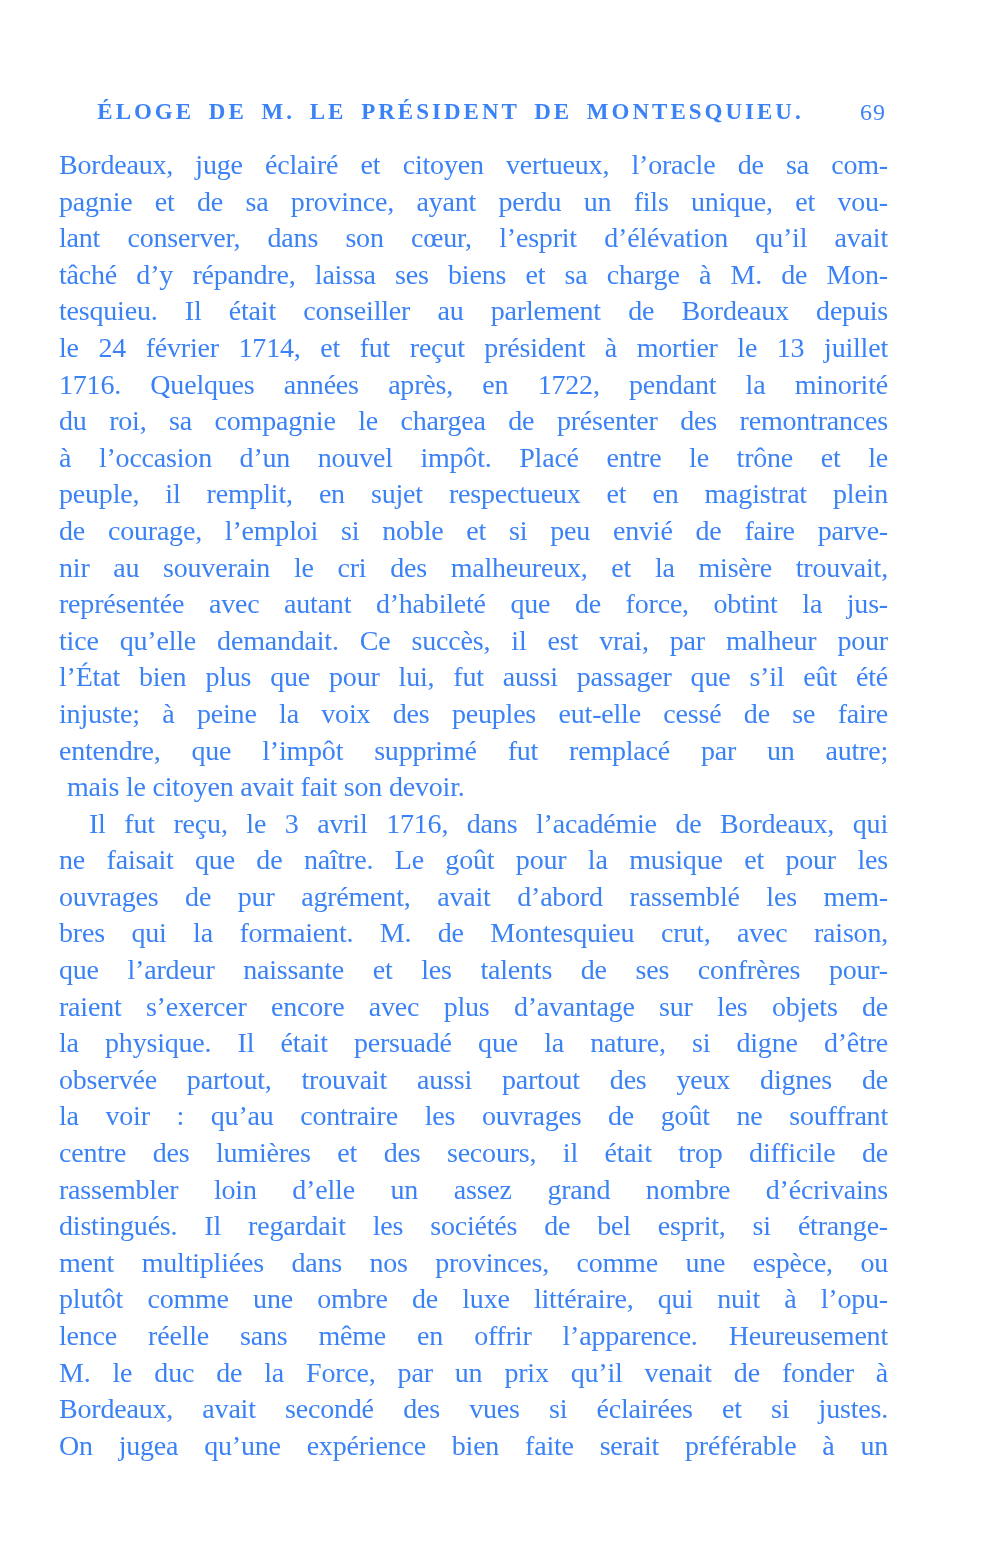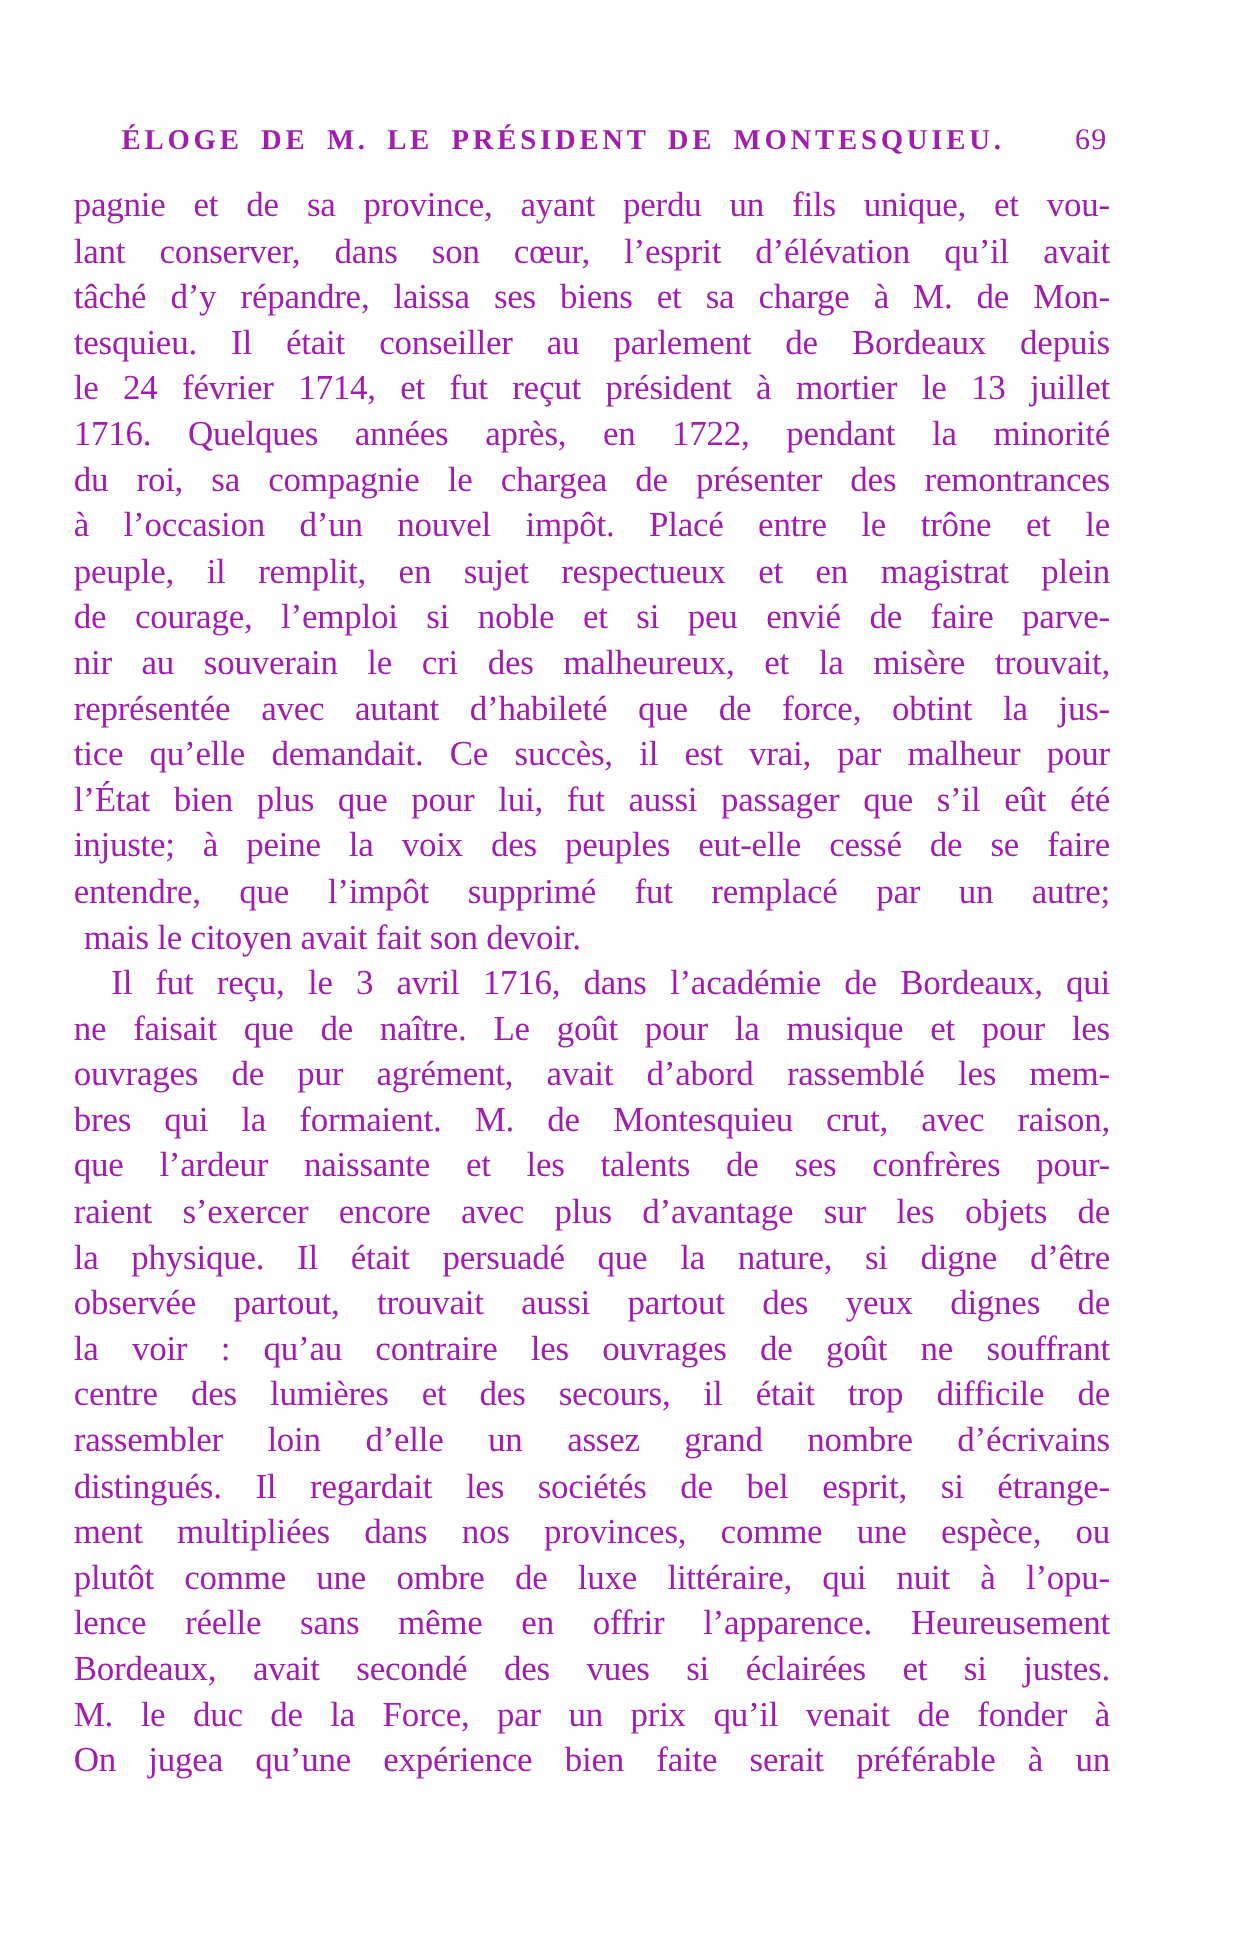--- a/index.html
+++ b/index.html
@@ -5,21 +5,21 @@
   html, body {
     margin: 0;
     padding: 0;
     background: #ffffff;
   }
   .page {
     position: relative;
     width: 1000px;
     height: 1556px;
     background: #ffffff;
-    color: #a21caf;
+    color: #3b82f6;
     font-family: "Liberation Serif", serif;
     overflow: hidden;
   }
   .running-header {
     position: absolute;
     top: 99px;
     left: 59px;
     width: 829px;
     height: 30px;
   }
@@ -70,20 +70,21 @@
 <body>
 
 <div class="page">
 
   <div class="running-header">
     <span class="title">ÉLOGE DE M. LE PRÉSIDENT DE MONTESQUIEU.</span>
     <span class="page-number">69</span>
   </div>
 
   <div class="text-block">
+    <div class="line">Bordeaux, juge éclairé et citoyen vertueux, l’oracle de sa com-</div>
     <div class="line">pagnie et de sa province, ayant perdu un fils unique, et vou-</div>
     <div class="line">lant conserver, dans son cœur, l’esprit d’élévation qu’il avait</div>
     <div class="line">tâché d’y répandre, laissa ses biens et sa charge à M. de Mon-</div>
     <div class="line">tesquieu. Il était conseiller au parlement de Bordeaux depuis</div>
     <div class="line">le 24 février 1714, et fut reçut président à mortier le 13 juillet</div>
     <div class="line">1716. Quelques années après, en 1722, pendant la minorité</div>
     <div class="line">du roi, sa compagnie le chargea de présenter des remontrances</div>
     <div class="line">à l’occasion d’un nouvel impôt. Placé entre le trône et le</div>
     <div class="line">peuple, il remplit, en sujet respectueux et en magistrat plein</div>
     <div class="line">de courage, l’emploi si noble et si peu envié de faire parve-</div>
@@ -102,18 +103,18 @@
     <div class="line">raient s’exercer encore avec plus d’avantage sur les objets de</div>
     <div class="line">la physique. Il était persuadé que la nature, si digne d’être</div>
     <div class="line">observée partout, trouvait aussi partout des yeux dignes de</div>
     <div class="line">la voir : qu’au contraire les ouvrages de goût ne souffrant</div>
     <div class="line">centre des lumières et des secours, il était trop difficile de</div>
     <div class="line">rassembler loin d’elle un assez grand nombre d’écrivains</div>
     <div class="line">distingués. Il regardait les sociétés de bel esprit, si étrange-</div>
     <div class="line">ment multipliées dans nos provinces, comme une espèce, ou</div>
     <div class="line">plutôt comme une ombre de luxe littéraire, qui nuit à l’opu-</div>
     <div class="line">lence réelle sans même en offrir l’apparence. Heureusement</div>
+    <div class="line">M. le duc de la Force, par un prix qu’il venait de fonder à</div>
     <div class="line">Bordeaux, avait secondé des vues si éclairées et si justes.</div>
-    <div class="line">M. le duc de la Force, par un prix qu’il venait de fonder à</div>
     <div class="line">On jugea qu’une expérience bien faite serait préférable à un</div>
   </div>
 
 </div>
 
 </body></html>

